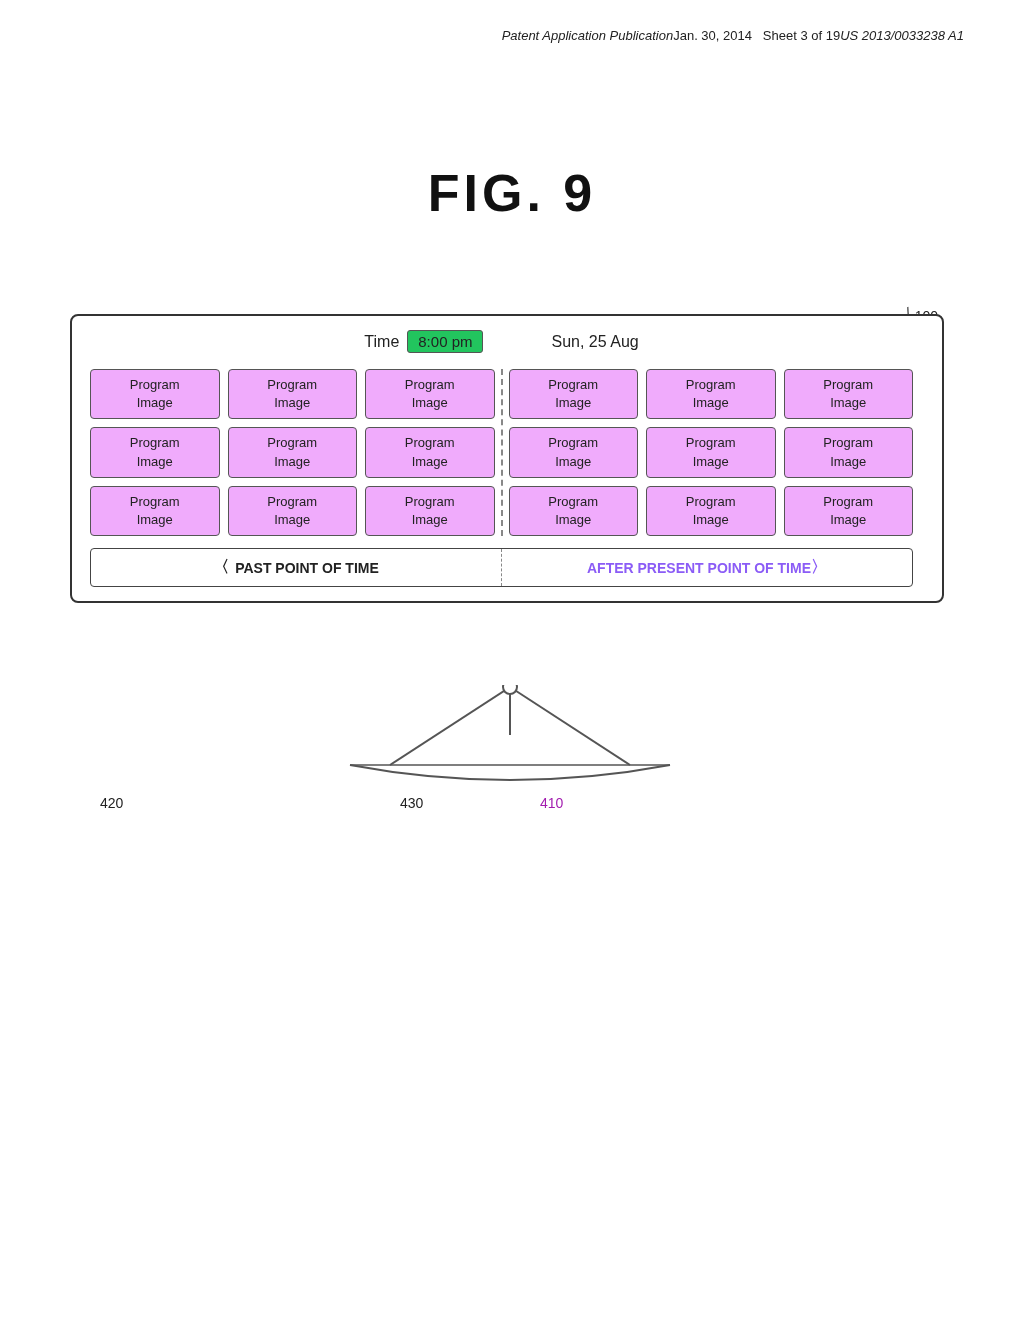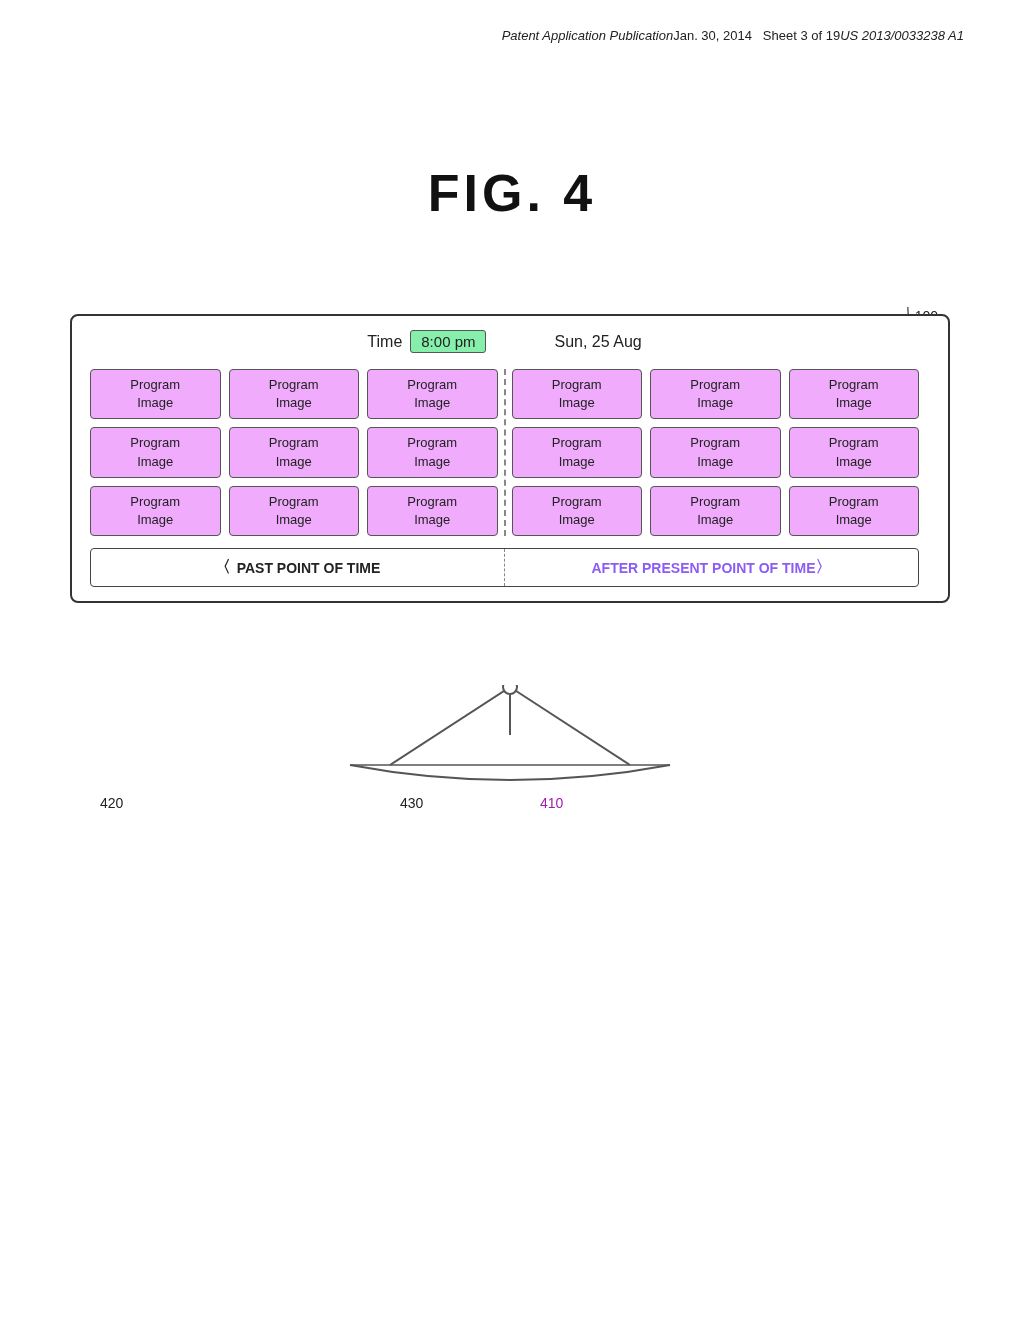--- a/index.html
+++ b/index.html
@@ -57,21 +57,21 @@
     .time-label {
       font-size: 16px;
       color: #222;
     }
     .time-box {
       border: 1px solid #555;
       border-radius: 3px;
       padding: 2px 10px;
       font-size: 15px;
       color: #222;
-      background: #86efac;
+      background: #22c55e;
     }
     .date-label {
       font-size: 16px;
       color: #222;
       margin-left: 60px;
     }
 
     
     .program-grid {
       display: flex;
@@ -173,29 +173,29 @@
 <body>
 
 <div class="page-header">
   <div class="header-left">Patent Application Publication</div>
   <div class="header-center">
     <span>Jan. 30, 2014</span>&nbsp;&nbsp;&nbsp;<span>Sheet 3 of 19</span>
   </div>
   <div class="header-right">US 2013/0033238 A1</div>
 </div>
 
-<div class="fig-title">FIG.  4</div>
+<div class="fig-title">FIG.  9</div>
 
 <div class="diagram-wrapper">
 
   <div class="ref-100-label">
     <span class="ref-100-slash">╱</span><span>100</span>
   </div>
 
-  <div style="position:absolute; top:24px; left:10px; right:10px; border:2px solid #333; border-radius:8px; padding:14px 29px 14px 18px; background:#fff;">
+  <div style="position:absolute; top:24px; left:10px; right:16px; border:2px solid #333; border-radius:8px; padding:14px 29px 14px 18px; background:#fff;">
 
     <div class="screen-header">
       <span class="time-label">Time</span>
       <span class="time-box">8:00 pm</span>
       <span class="date-label">Sun, 25 Aug</span>
     </div>
 
     <div class="program-grid">
 
       <div class="grid-left">

